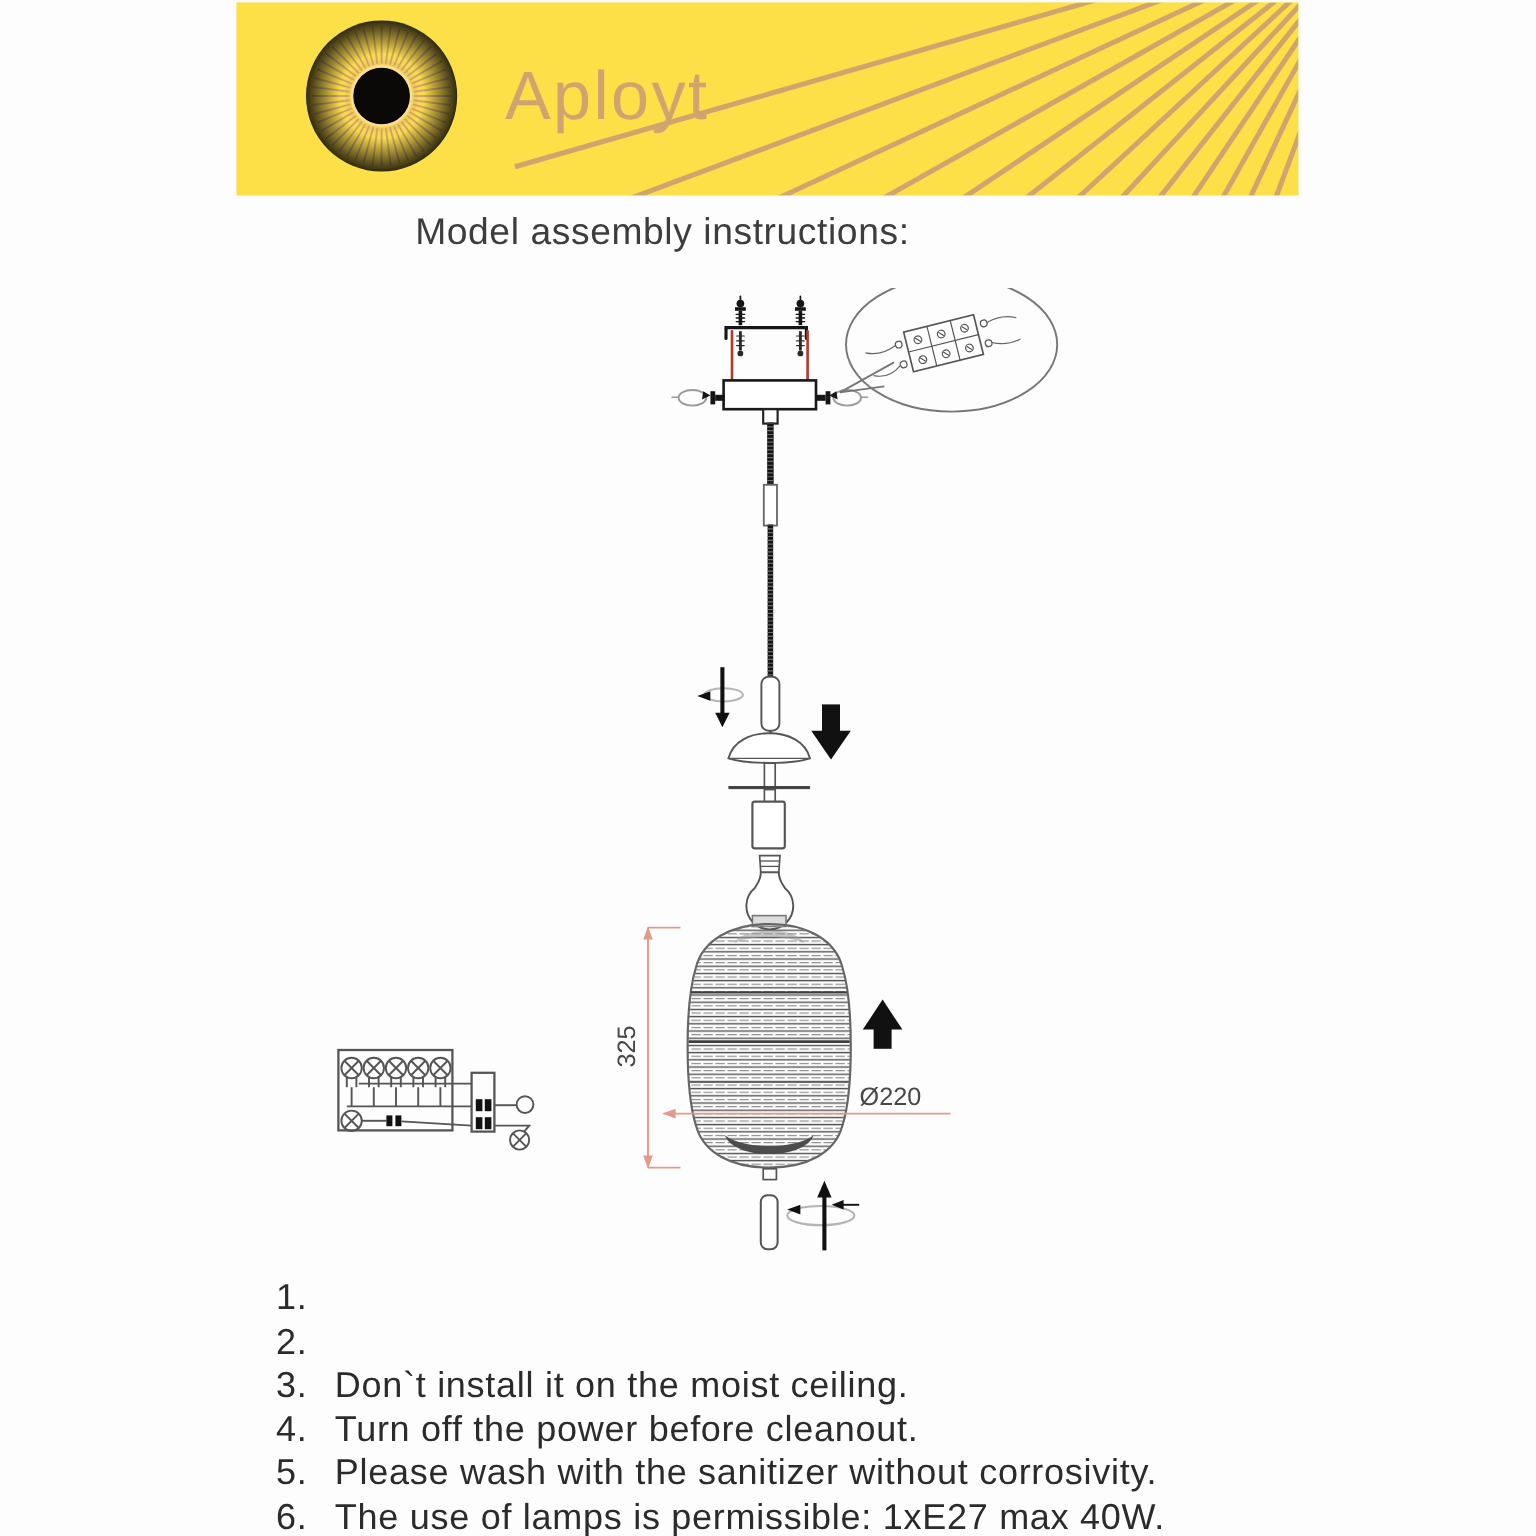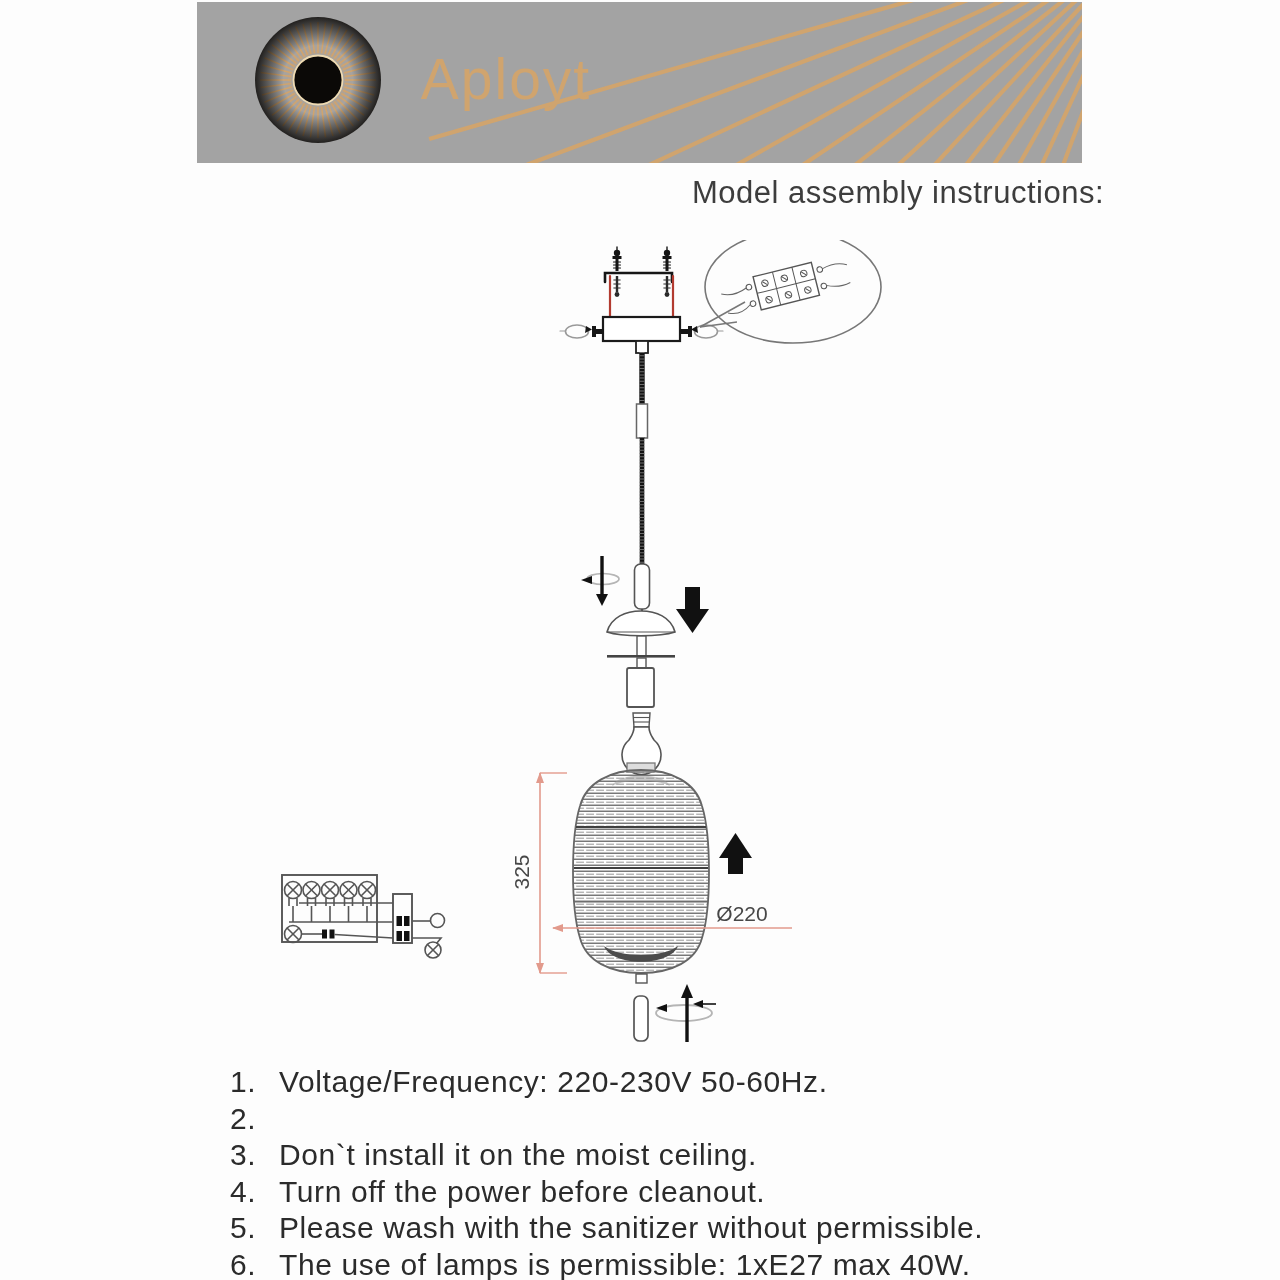--- a/index.html
+++ b/index.html
@@ -2,24 +2,24 @@
 <html><head>
 <meta charset="utf-8">
 <style>
   html,body{margin:0;padding:0;}
   body{
     width:1280px;height:1280px;position:relative;background:#fdfdfd;
     font-family:"Liberation Sans", sans-serif;overflow:hidden;
   }
   .banner{
     position:absolute;left:197px;top:2px;width:885px;height:161px;
-    background:#a3a3a3;overflow:hidden;
+    background:#fde047;overflow:hidden;
   }
   .title-block{
-    position:absolute;left:0;top:174px;width:1104px;text-align:right;
+    position:absolute;left:0;top:174px;width:1104px;text-align:center;
     color:#3d3d3d;font-size:31px;line-height:37px;letter-spacing:.5px;
   }
   .diagram-svg{position:absolute;left:230px;top:240px;}
   .instructions{
     position:absolute;left:230px;top:1064px;width:900px;
     color:#2b2b2b;font-size:30px;line-height:36.6px;letter-spacing:.6px;
   }
   .instructions .row{display:flex;}
   .instructions .num{width:49px;flex:0 0 49px;}
   svg text{font-family:"Liberation Sans", sans-serif;}
@@ -353,34 +353,33 @@
     <polyline points="412,938 441,938 436.5,943.5"></polyline>
     <circle cx="433" cy="950" r="8"></circle>
       <line x1="427.5" y1="944.5" x2="438.5" y2="955.5"></line>
       <line x1="427.5" y1="955.5" x2="438.5" y2="944.5"></line>
   </g>
 </svg>
 
 <div class="instructions">
   <div class="row">
     <span class="num">1.</span>
-    <span>Voltage/Frequency: 220-230V 50-60Hz.</span>
   </div>
   <div class="row">
     <span class="num">2.</span>
   </div>
   <div class="row">
     <span class="num">3.</span>
     <span>Don`t install it on the moist ceiling.</span>
   </div>
   <div class="row">
     <span class="num">4.</span>
     <span>Turn off the power before cleanout.</span>
   </div>
   <div class="row">
     <span class="num">5.</span>
-    <span>Please wash with the sanitizer without permissible.</span>
+    <span>Please wash with the sanitizer without corrosivity.</span>
   </div>
   <div class="row">
     <span class="num">6.</span>
     <span>The use of lamps is permissible: 1xE27 max 40W.</span>
   </div>
 </div>
 
 </body></html>

